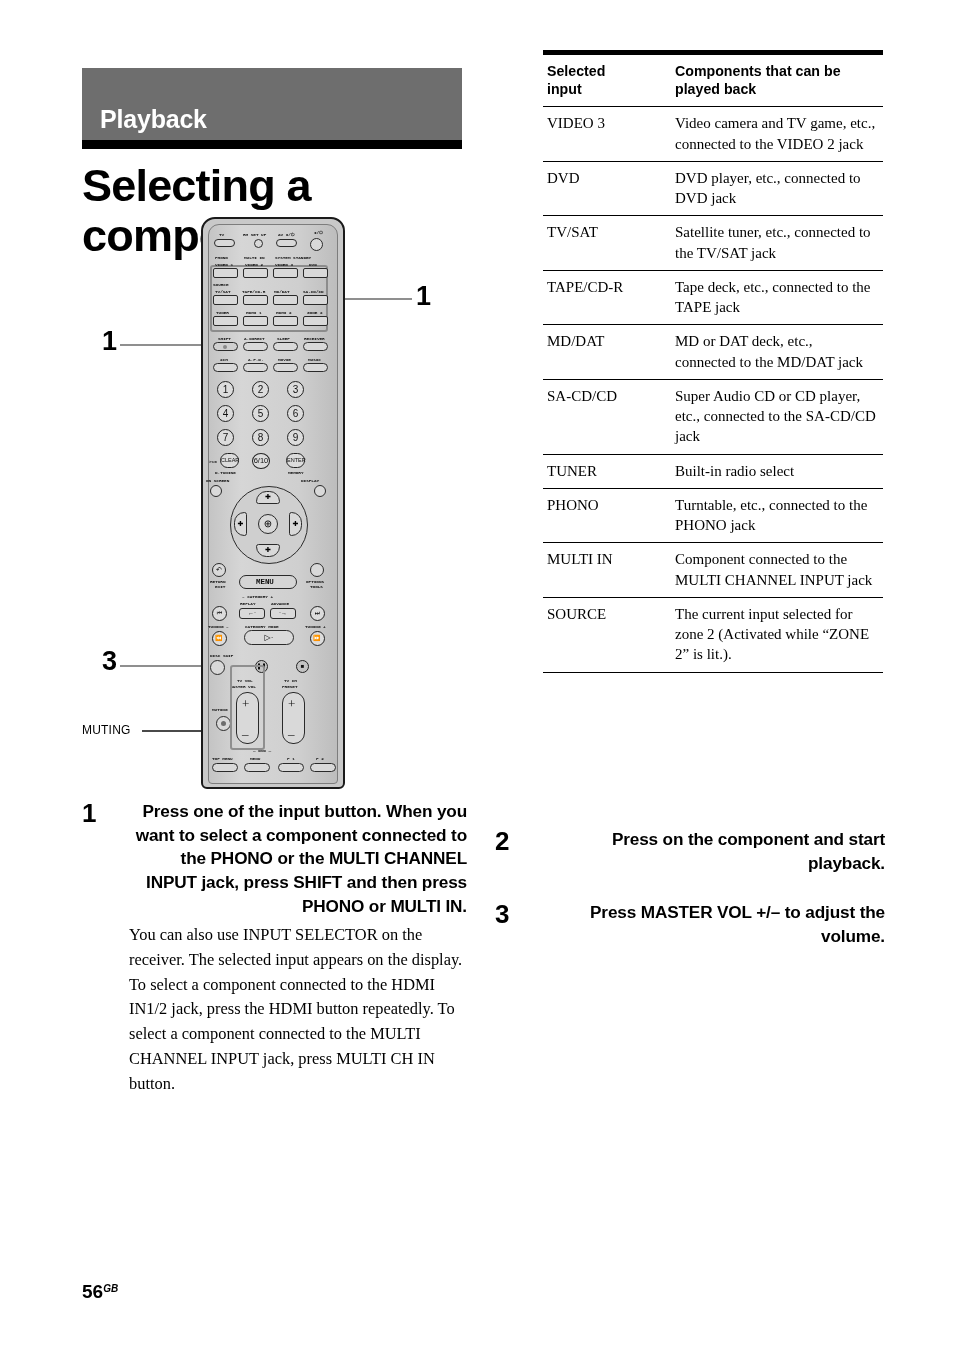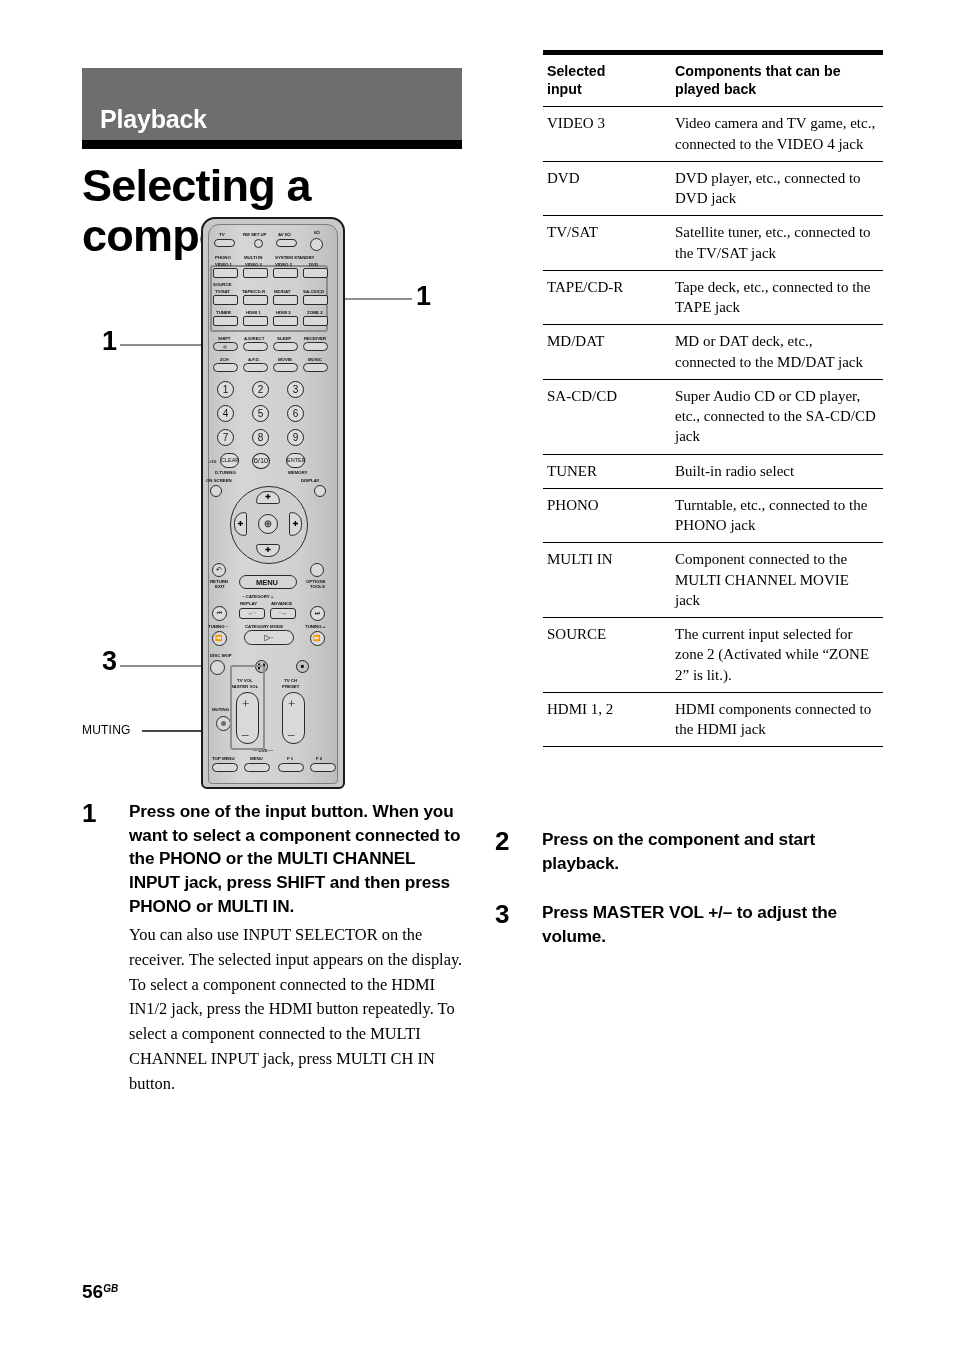--- a/index.html
+++ b/index.html
@@ -69,21 +69,21 @@
     left: 126px; top: 19px;
     width: 130px; height: 560px;
     border: 1px solid #7d7d7d;
     border-radius: 11px 11px 4px 4px;
     box-sizing: border-box;
     background: linear-gradient(90deg,#c4c4c4 0%, #d6d6d6 25%, #cfcfcf 70%, #bdbdbd 100%);
   }
 
   .btn-lbl {
     position: absolute;
-    font-family: Liberation Sans, sans-serif;
+    font-family: Liberation Mono, monospace;
     font-weight: bold;
     font-size: 4.4px;
     color: #111;
     white-space: nowrap;
     letter-spacing: -0.05px;
   }
   .btn {
     position: absolute;
     border: 1.1px solid #2a2a2a;
     background: #d9d9d9;
@@ -157,20 +157,21 @@
     font-size: 26px;
     line-height: 1;
   }
   .step-head {
     font-family: "Liberation Sans", sans-serif;
     font-weight: bold;
     font-size: 17.2px;
     line-height: 1.38;
     letter-spacing: -0.15px;
     margin-left: 47px;
+    text-align: right;
   }
   .step-body {
     font-family: "Liberation Serif", serif;
     font-size: 16.4px;
     line-height: 1.52;
     margin-left: 47px;
     margin-top: 4px;
   }
 
   
@@ -426,21 +427,21 @@
         </th>
         <th>
           <span>Components that can be</span><br>
           <span>played back</span>
         </th>
       </tr>
     </thead>
     <tbody>
       <tr>
           <td class="col-a">VIDEO 3</td>
-          <td>Video camera and TV game, etc., connected to the VIDEO 4 jack</td>
+          <td>Video camera and TV game, etc., connected to the VIDEO 2 jack</td>
         </tr>
       <tr>
           <td class="col-a">DVD</td>
           <td>DVD player, etc., connected to DVD jack</td>
         </tr>
       <tr>
           <td class="col-a">TV/SAT</td>
           <td>Satellite tuner, etc., connected to the TV/SAT jack</td>
         </tr>
       <tr>
@@ -458,29 +459,25 @@
       <tr>
           <td class="col-a">TUNER</td>
           <td>Built-in radio select</td>
         </tr>
       <tr>
           <td class="col-a">PHONO</td>
           <td>Turntable, etc., connected to the PHONO jack</td>
         </tr>
       <tr>
           <td class="col-a">MULTI IN</td>
-          <td>Component connected to the MULTI CHANNEL MOVIE jack</td>
+          <td>Component connected to the MULTI CHANNEL INPUT jack</td>
         </tr>
       <tr>
           <td class="col-a">SOURCE</td>
           <td>The current input selected for zone 2 (Activated while “ZONE 2” is lit.).</td>
-        </tr>
-      <tr>
-          <td class="col-a">HDMI 1, 2</td>
-          <td>HDMI components connected to the HDMI jack</td>
         </tr>
     </tbody>
   </table>
 </div>
 
 <div class="step" style="left:495px; top:828px; width:390px;">
   <div class="step-num">2</div>
   <div class="step-head">Press on the component and start playback.</div>
 </div>
 

